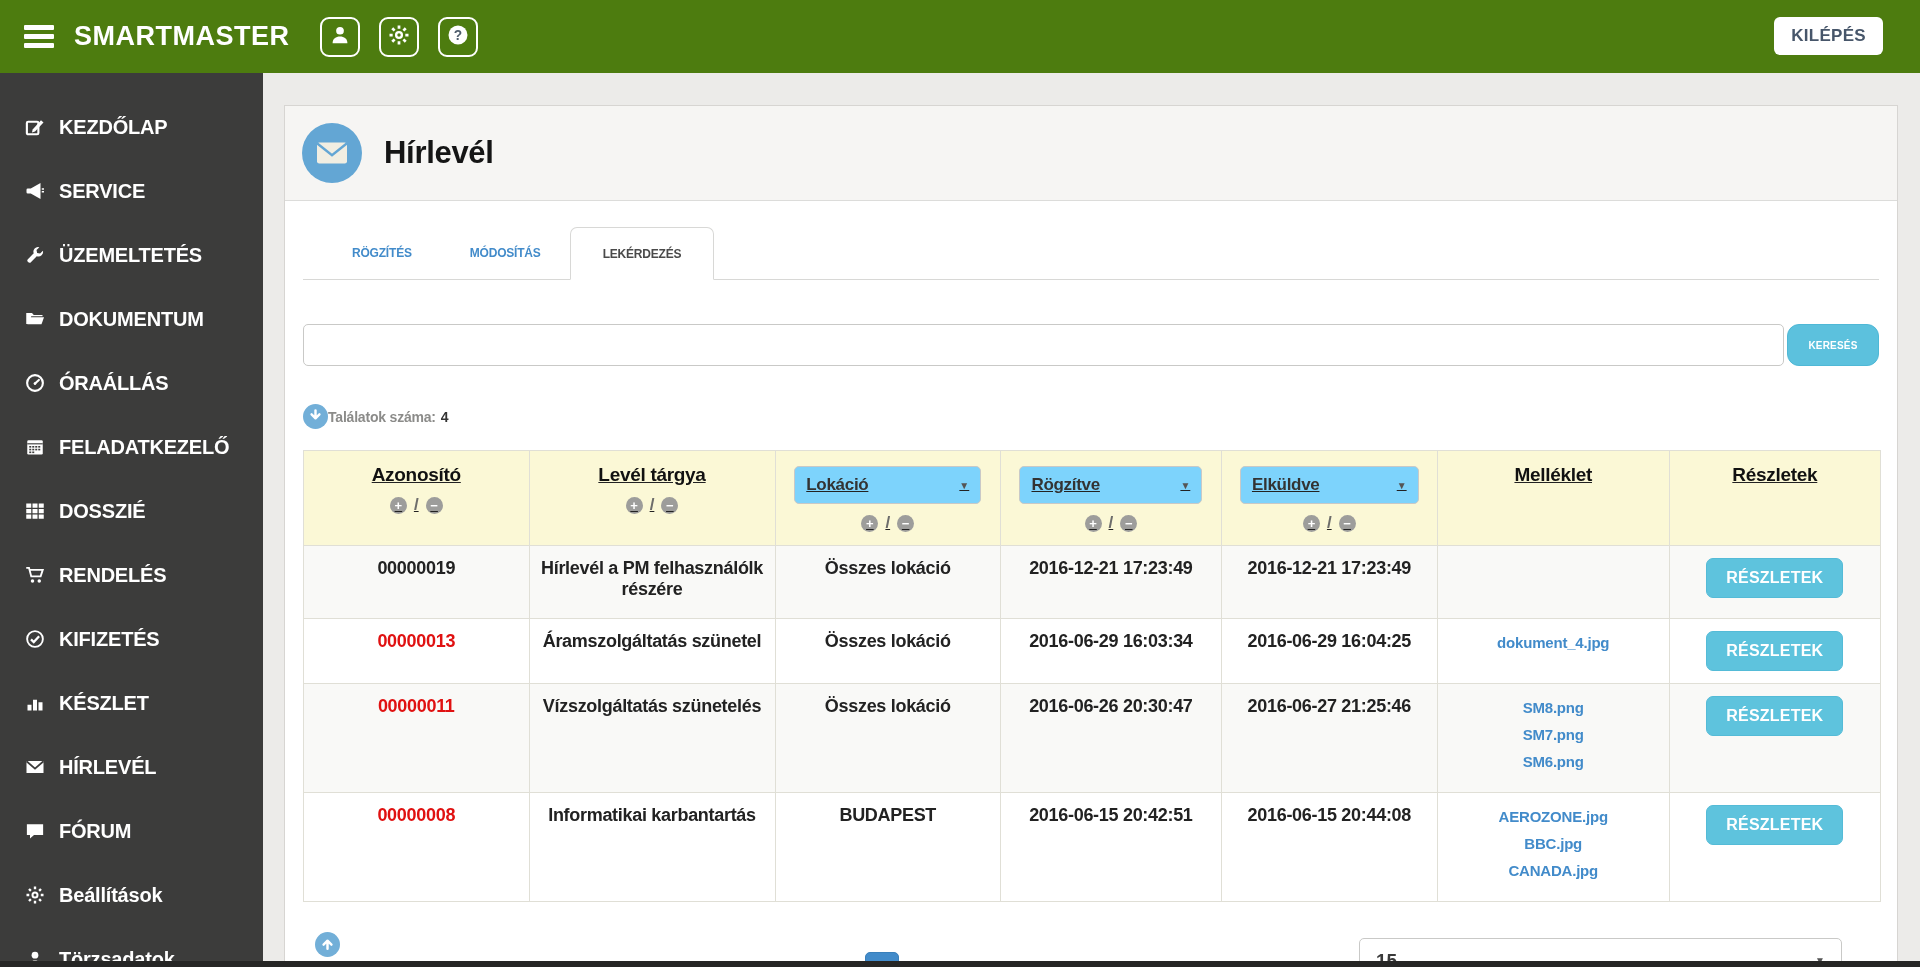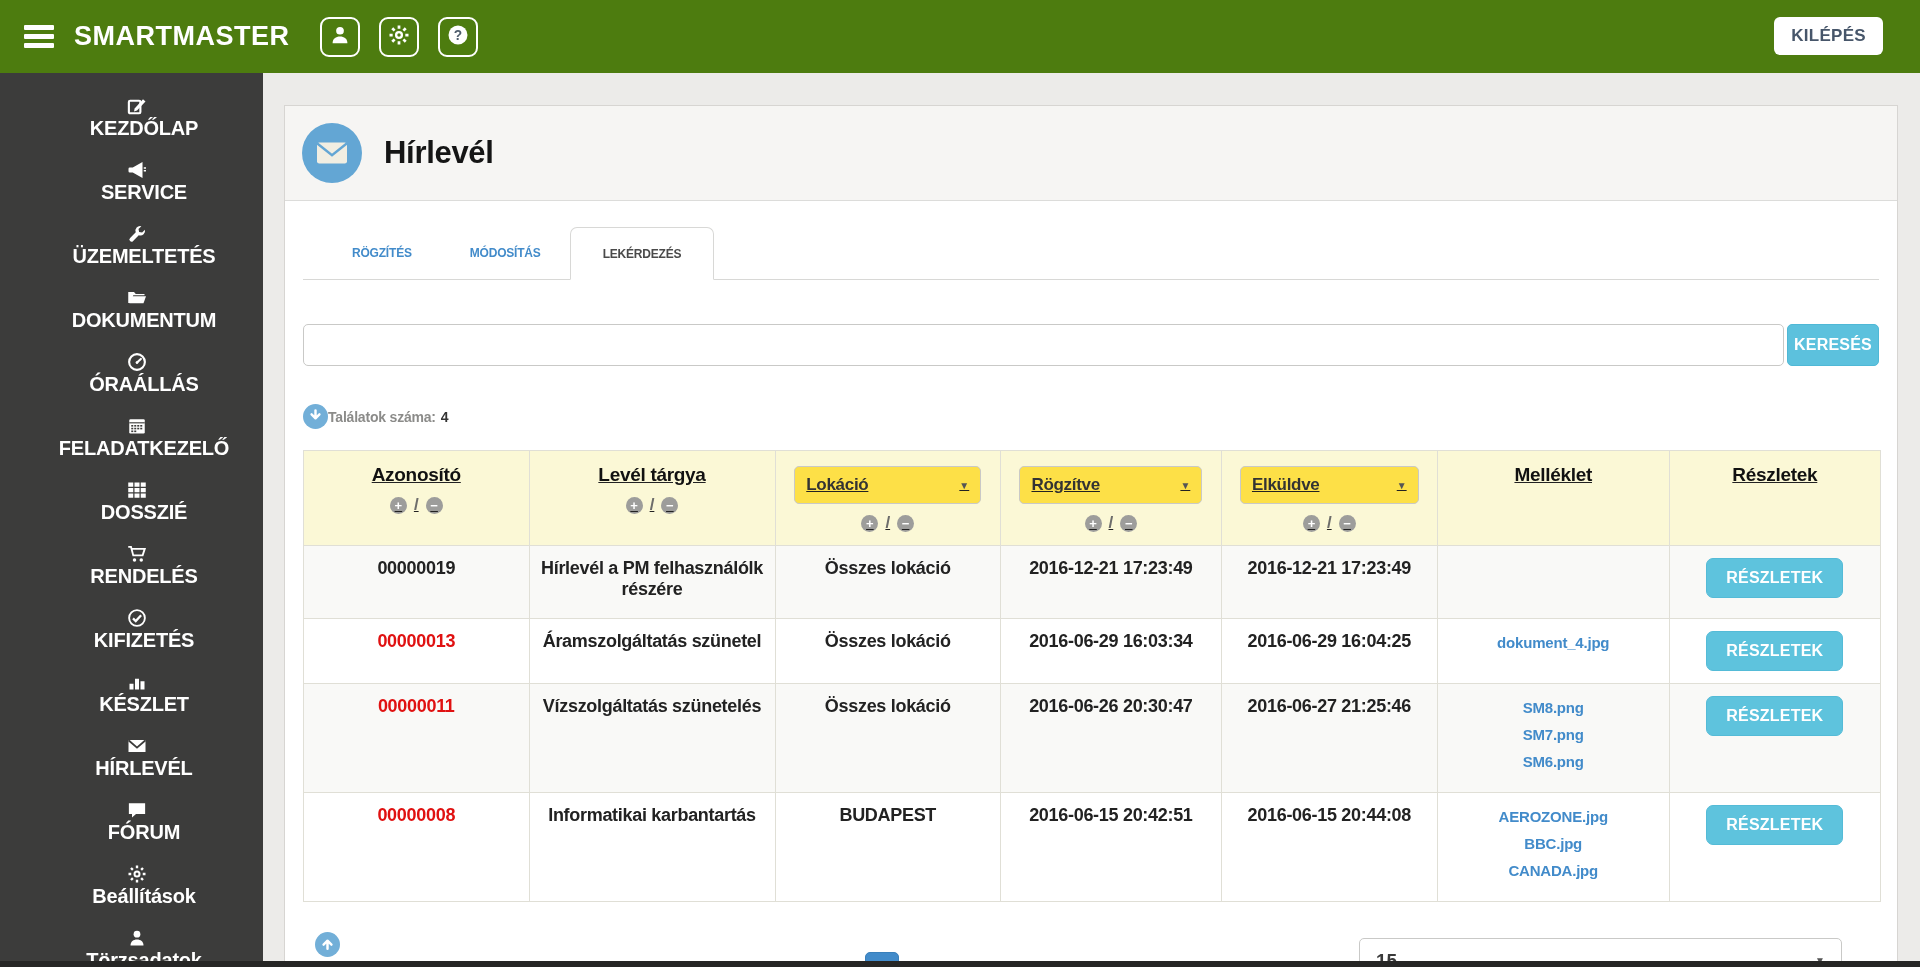--- a/index.html
+++ b/index.html
@@ -30,21 +30,21 @@
     font-family:inherit; letter-spacing:0.3px; cursor:pointer;
   }
   
   .sidebar {
     position:absolute; top:73px; left:0; width:263px; height:894px;
     background:#3c3c3b; overflow:hidden;
   }
   .sidebar ul { list-style:none; padding-top:22px; }
   .sidebar li {
     height:64px; display:flex; align-items:center; padding-left:25px;
-    color:#fff; font-weight:bold; font-size:20px; letter-spacing:-0.2px; cursor:pointer;flex-direction:column;
+    color:#fff; font-weight:bold; font-size:20px; letter-spacing:-0.2px; cursor:pointer;
   }
   .sidebar li .s-icon { width:22px; height:22px; margin-right:12px; flex:0 0 22px; display:flex; align-items:center; }
   .sidebar li .s-icon svg { width:20px; height:20px; }
   
   .main { position:absolute; left:263px; top:73px; width:1657px; height:894px; background:#ecebe9; }
   .card {
     position:absolute; left:21px; top:32px; width:1614px; height:857px;
     background:#fff; border:1px solid #d7d5d2;
   }
   .card-header {
@@ -68,21 +68,21 @@
     border-radius:7px 7px 0 0; color:#4a4a4a; margin-bottom:-1px; padding:0 32px;
   }
   
   .search-row { margin:44px 18px 0 18px; display:flex; }
   .search-input {
     flex:1; height:42px; border:1px solid #c9c9c7; border-radius:5px;
     font-size:17px; padding:0 12px; font-family:inherit; color:#333; background:#fff;
   }
   .search-btn {
     width:92px; height:42px; margin-left:3px; background:#5cc1dd; color:#fff; font-weight:bold;
-    border:1px solid #4fb8d6; border-radius:5px; font-size:16px; font-family:inherit;
+    border:1px solid #4fb8d6; border-radius:12px; font-size:10px; font-family:inherit;
     letter-spacing:0.2px; cursor:pointer;
   }
   
   .results-row { margin:38px 18px 0 18px; display:flex; align-items:center; }
   .circle-btn {
     width:25px; height:25px; border-radius:50%; background:#72afd8; border:none;
     display:flex; align-items:center; justify-content:center; cursor:pointer; padding:0;
   }
   .circle-btn svg { width:15px; height:15px; }
   .results-text { margin-left:0; color:#8b8b89; font-weight:bold; font-size:14px; letter-spacing:-0.2px; }
@@ -95,21 +95,21 @@
   }
   .hdr-label { font-size:19px; font-weight:bold; color:#111; letter-spacing:-0.3px; text-align:center; }
   .sort { margin-top:9px; display:flex; align-items:center; justify-content:center; gap:7px; }
   .sort-circle {
     width:17px; height:17px; border-radius:50%; background:#9d9d9b; color:#fff;
     font-size:13px; font-weight:bold; display:flex; align-items:center; justify-content:center;
     line-height:1; cursor:pointer;
   }
   .sort-slash { color:#6d6d6b; font-size:17px; font-weight:bold; }
   .hdr-select {
-    background:#fde047; border:1px solid #c9c9c7; border-radius:5px; height:38px;
+    background:#7dd3fc; border:1px solid #c9c9c7; border-radius:5px; height:38px;
     margin:2px auto 4px; width:88%; display:flex; align-items:center; justify-content:space-between;
     padding:0 11px; cursor:pointer;
   }
   .hdr-select .sel-text { font-size:17px; font-weight:bold; color:#333; letter-spacing:-0.3px; }
   .caret { font-size:10px; color:#555; }
   .grid tbody td {
     background:#fff; text-align:center; vertical-align:top; padding:12px 8px;
     font-size:18px; font-weight:bold; letter-spacing:-0.3px; color:#222;
   }
   .grid tbody tr:nth-child(odd) td { background:#f9f9f7; }

